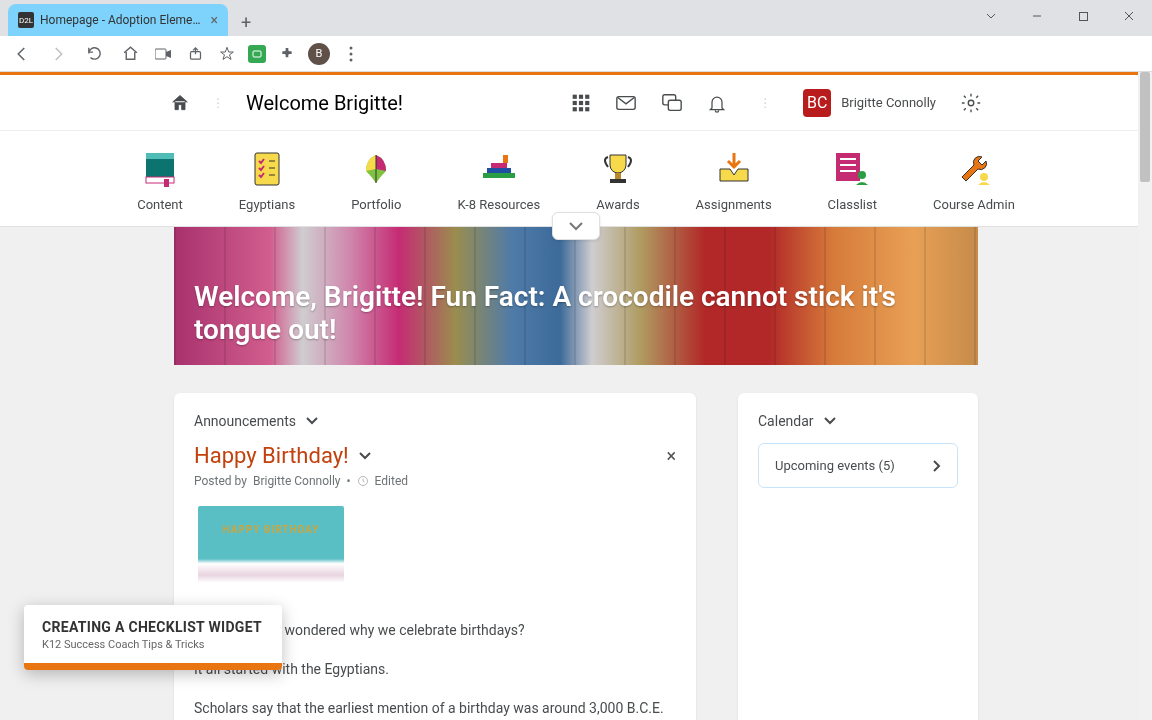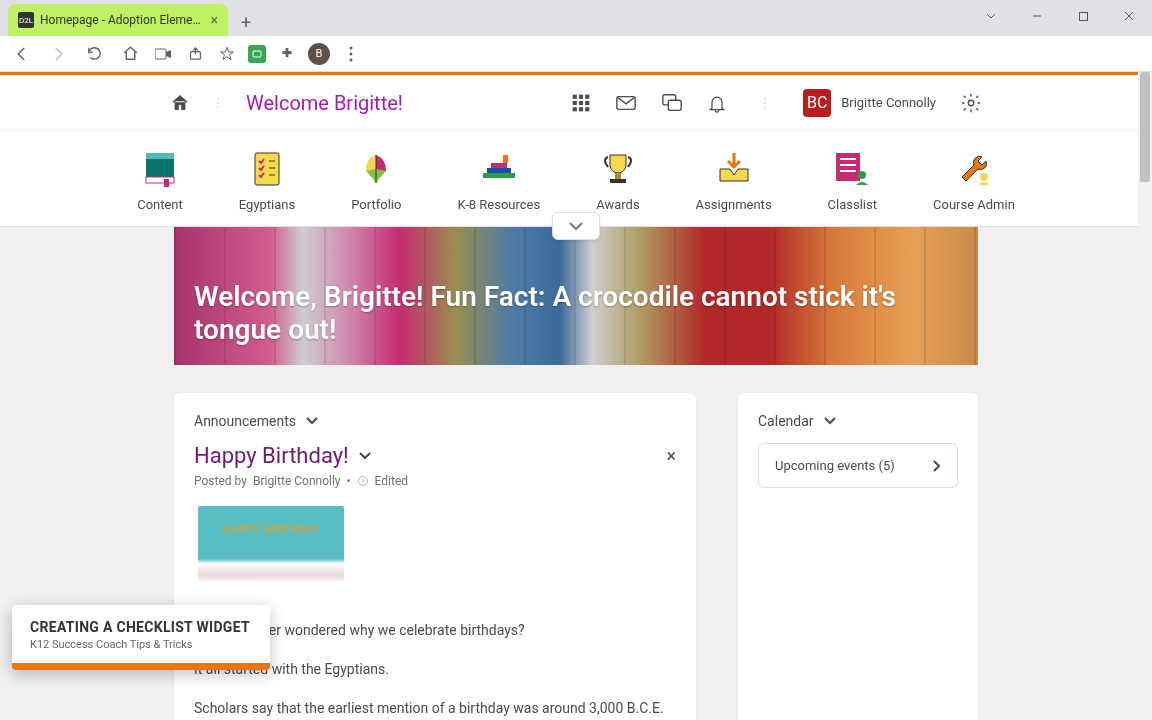--- a/index.html
+++ b/index.html
@@ -1,21 +1,21 @@
 <!DOCTYPE html>
 <html><head>
 <meta charset="utf-8">
 <style>
 * { margin: 0; padding: 0; box-sizing: border-box; }
 body { font-family: -apple-system, BlinkMacSystemFont, "Segoe UI", Roboto, Arial, sans-serif; background: #f0f0f0; width: 1152px; height: 720px; overflow: hidden; }
 
 
 .browser-chrome { background: #dfe1e5; }
 .tabs-bar { height: 36px; display: flex; align-items: flex-end; padding-left: 8px; background: #dfe1e5; }
-.tab { background: #bef264; height: 32px; display: flex; align-items: center; padding: 0 10px; border-radius: 8px 8px 0 0; font-size: 12px; color: #333; max-width: 220px; gap: 6px; }
+.tab { background: #7dd3fc; height: 32px; display: flex; align-items: center; padding: 0 10px; border-radius: 8px 8px 0 0; font-size: 12px; color: #333; max-width: 220px; gap: 6px; }
 .tab-favicon { width: 16px; height: 16px; background: #333; border-radius: 2px; display: flex; align-items: center; justify-content: center; color: #fff; font-size: 8px; }
 .tab-title { flex: 1; white-space: nowrap; overflow: hidden; text-overflow: ellipsis; }
 .tab-close { color: #666; font-size: 14px; cursor: pointer; }
 .new-tab { width: 28px; height: 28px; display: flex; align-items: center; justify-content: center; color: #5f6368; font-size: 18px; cursor: pointer; margin-left: 4px; }
 .window-controls { position: absolute; right: 0; top: 0; display: flex; }
 .win-ctrl { width: 46px; height: 32px; display: flex; align-items: center; justify-content: center; color: #555; cursor: pointer; }
 
 .addr-bar { height: 36px; background: #fff; display: flex; align-items: center; padding: 0 8px; gap: 8px; border-bottom: 1px solid #ddd; }
 .nav-btn { width: 28px; height: 28px; display: flex; align-items: center; justify-content: center; color: #5f6368; cursor: pointer; border-radius: 50%; }
 .addr-input { flex: 1; display: flex; align-items: center; gap: 6px; height: 28px; padding: 0 12px; font-size: 13px; color: #5f6368; }
@@ -24,21 +24,21 @@
 .addr-icon { width: 22px; height: 22px; display: flex; align-items: center; justify-content: center; cursor: pointer; }
 .ext-green { background: #34a853; color: #fff; border-radius: 3px; font-size: 12px; width:18px; height:18px; }
 .avatar-circle { width: 22px; height: 22px; border-radius: 50%; background: #5f5048; color: #fff; font-size: 11px; display: flex; align-items: center; justify-content: center; }
 
 
 .orange-bar { height: 3px; background: #e87511; }
 .app-header { background: #fff; height: 56px; display: flex; align-items: center; padding: 0 170px; border-bottom: 1px solid #eee; position: relative; }
 .app-header .home-link { display: flex; align-items: center; gap: 14px; }
 .app-header .home-icon { color: #494c4e; cursor: pointer; }
 .app-header .sep { color: #ccc; font-size: 12px; margin: 0 8px; }
-.app-header .page-title { font-size: 20px; color: #a21caf; }
+.app-header .page-title { font-size: 20px; color: #000000; }
 .app-header .right { position: absolute; right: 170px; display: flex; align-items: center; gap: 24px; }
 .hicon { color: #494c4e; cursor: pointer; display: flex; align-items: center; justify-content: center; }
 .user-block { display: flex; align-items: center; gap: 10px; }
 .user-avatar { width: 28px; height: 28px; background: #b91c1c; color: #fff; font-size: 16px; display: flex; align-items: center; justify-content: center; border-radius: 4px; }
 .user-name { font-size: 13px; color: #494c4e; }
 
 
 .course-nav { background: #fff; padding: 18px 0 14px; border-bottom: 1px solid #e0e0e0; position: relative; }
 .nav-items { display: flex; justify-content: center; gap: 56px; }
 .nav-item { display: flex; flex-direction: column; align-items: center; gap: 8px; cursor: pointer; }
@@ -52,33 +52,33 @@
 .banner-text { position: relative; color: #fff; font-size: 28px; font-weight: 600; line-height: 1.2; text-shadow: 0 1px 2px rgba(0,0,0,0.3); }
 
 
 .content-row { width: 804px; margin: 28px auto 0; display: flex; gap: 42px; }
 .widget { background: #fff; border-radius: 6px; padding: 20px; box-shadow: 0 1px 3px rgba(0,0,0,0.08); }
 .ann-widget { flex: 0 0 522px; }
 .cal-widget { flex: 0 0 240px; }
 .widget-head { display: flex; align-items: center; gap: 10px; margin-bottom: 14px; cursor: pointer; }
 .widget-title { font-size: 14px; color: #494c4e; font-weight: 400; }
 .ann-title-row { display: flex; align-items: center; justify-content: space-between; }
-.ann-title { font-size: 22px; color: #701a75; cursor: pointer; display: flex; align-items: center; gap: 10px; }
+.ann-title { font-size: 22px; color: #c2410c; cursor: pointer; display: flex; align-items: center; gap: 10px; }
 .ann-close { color: #555; cursor: pointer; font-size: 18px; }
 .ann-meta { font-size: 12px; color: #6e7376; margin-top: 6px; display: flex; align-items: center; gap: 6px; }
 .ann-img { width: 146px; height: 96px; margin: 18px 0 18px 4px; background: linear-gradient(to bottom, #5abfc5 0%, #5abfc5 55%, #fff 60%, #e8d4e0 72%, #fff 80%); border-radius: 2px; position: relative; display: flex; align-items: center; justify-content: center; }
 .ann-img::after { content:"HAPPY BIRTHDAY"; position:absolute; top: 18px; font-size: 10px; font-weight: bold; color: #c9a641; letter-spacing: 1px; white-space: pre; text-align: center; }
 .ann-body p { font-size: 14px; color: #494c4e; margin-bottom: 18px; line-height: 1.5; }
 .ann-body b { font-weight: 400; }
 
 .cal-row { border: 1px solid #c8e4fa; border-radius: 6px; padding: 14px 16px; display: flex; align-items: center; justify-content: space-between; cursor: pointer; margin-bottom: 12px; font-size: 13px; color: #494c4e; }
 .cal-row .chev { color: #494c4e; }
 
 
-.overlay-card { position: fixed; left: 12px; bottom: 50px; width: 258px; background: #fff; border-radius: 4px; box-shadow: 0 4px 16px rgba(0,0,0,0.25); overflow: hidden; }
+.overlay-card { position: fixed; left: 24px; bottom: 50px; width: 258px; background: #fff; border-radius: 4px; box-shadow: 0 4px 16px rgba(0,0,0,0.25); overflow: hidden; }
 .overlay-card .oc-body { padding: 14px 18px 12px; }
 .overlay-card .oc-title { font-size: 14px; font-weight: 700; color: #333; letter-spacing: 0.3px; }
 .overlay-card .oc-sub { font-size: 11px; color: #666; margin-top: 3px; }
 .overlay-card .oc-bar { height: 7px; background: #e87511; }
 
 
 .fake-scroll { position: fixed; right: 0; top: 72px; bottom: 0; width: 14px; background: #f1f1f1; }
 .fake-thumb { position: absolute; left: 2px; right: 2px; top: 0; height: 110px; background: #c1c1c1; border-radius: 2px; }
 
 svg { display: block; }

